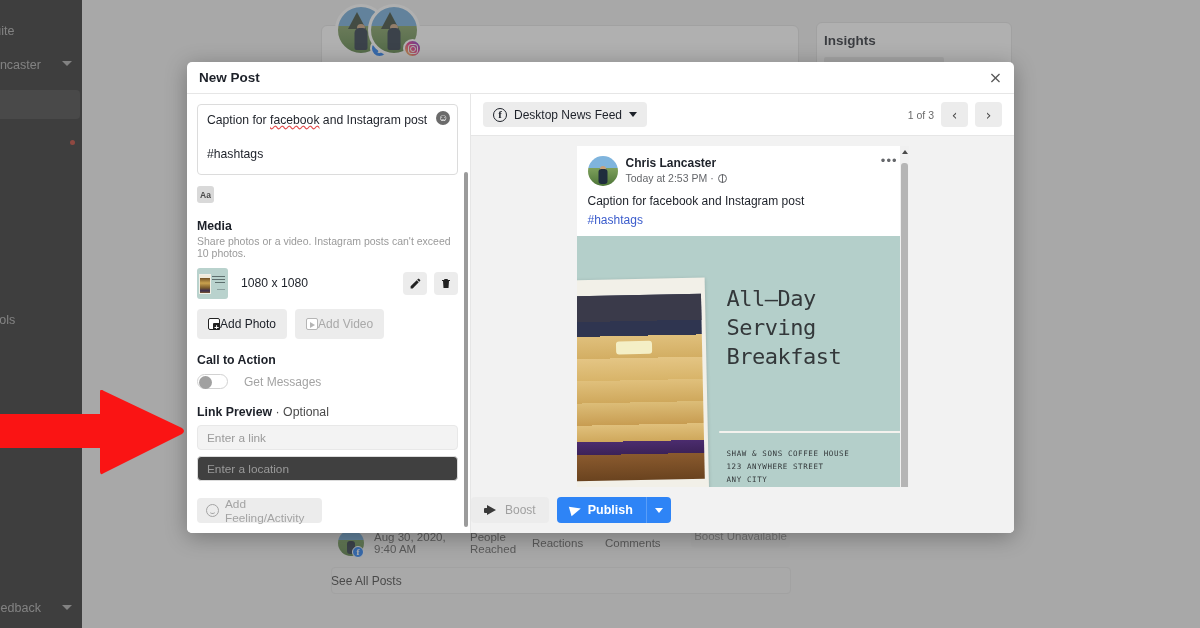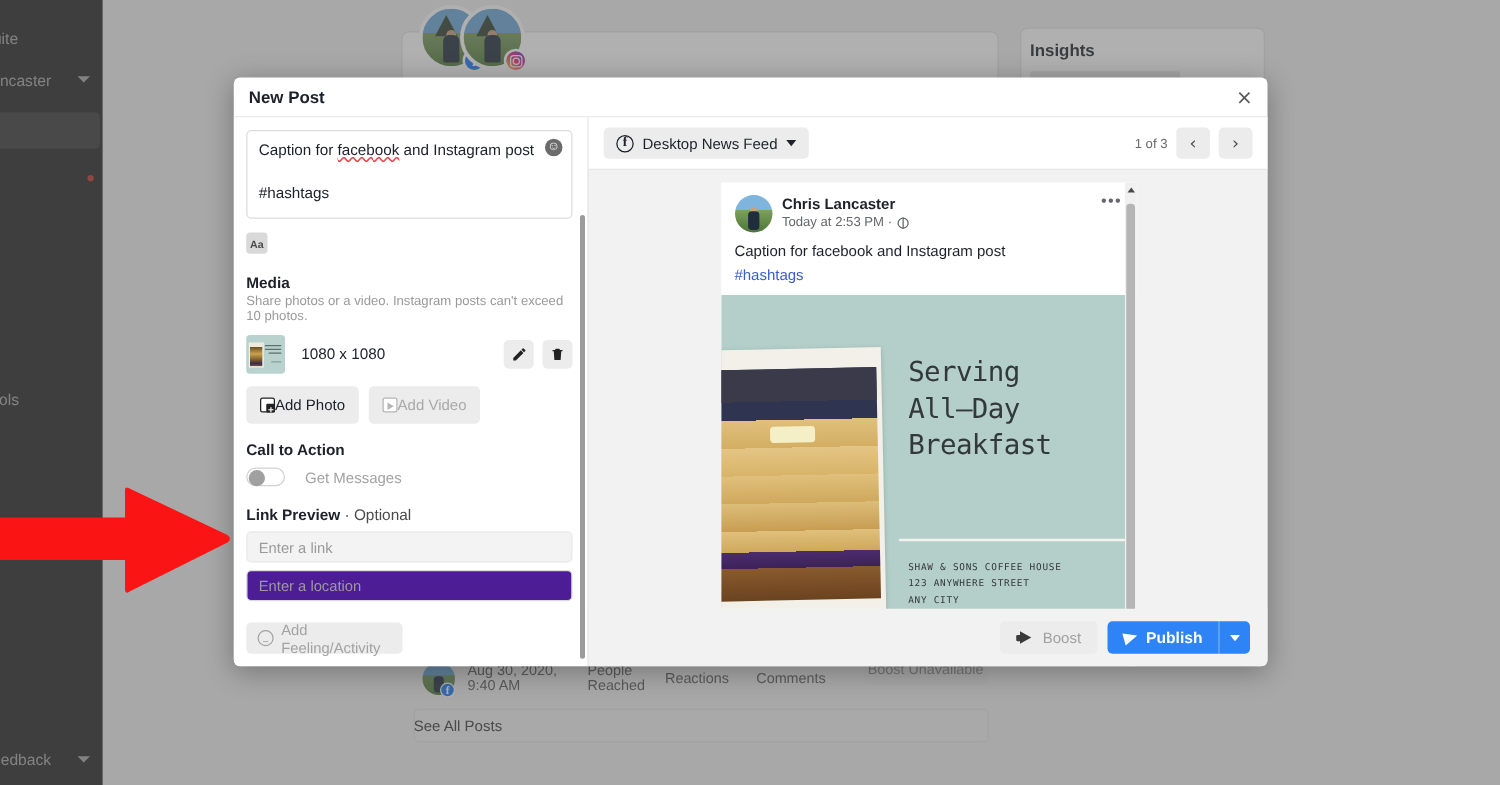--- a/index.html
+++ b/index.html
@@ -254,21 +254,21 @@
   .toggle .knob {
     position: absolute; left: 1px; top: 1px; width: 13px; height: 13px;
     border-radius: 50%; background: #a0a0a0;
   }
   .cta-label { font-size: 12px; color: #a3a3a3; margin-left: 16px; }
 
   .field-title { margin-top: 16px; }
   .field {
     margin-top: 6px; height: 25px; border: 1px solid #dcdcdc; border-radius: 4px;
     display: flex; align-items: center; padding: 0 9px;
-    font-size: 11.8px; color: #9a9a9a; background: #4c1d95; cursor: text;
+    font-size: 11.8px; color: #9a9a9a; background: #404040; cursor: text;
   }
   .field.greyed { background: #f3f3f3; border-color: #e8e8e8; }
 
   .feeling-pill {
     margin-top: 17px; height: 25px; width: 125px; border-radius: 4px;
     background: #ececec; display: flex; align-items: center; gap: 6px;
     padding: 0 9px; font-size: 11.8px; color: #a3a3a3; cursor: pointer;
   }
   .smiley {
     width: 13px; height: 13px; border-radius: 50%; border: 1.4px solid #a3a3a3;
@@ -409,21 +409,21 @@
   .fb-scrollbar .up-arrow {
     position: absolute; left: 2px; top: 4px; width: 0; height: 0;
     border-left: 3px solid transparent; border-right: 3px solid transparent;
     border-bottom: 4px solid #4a4a4a;
   }
 
   
   .modal-foot {
     position: absolute; left: 284px; right: 0; bottom: 0; height: 46px;
     background: #f2f2f2; display: flex; align-items: center;
-    justify-content: flex-end; gap: 8px; padding-right: 14px;
+    gap: 8px; padding-right: 14px;
   }
   .boost-btn {
     height: 26px; background: #ececec; border-radius: 4px; display: flex;
     align-items: center; gap: 7px; padding: 0 13px; font-size: 12px;
     color: #a0a0a0; cursor: pointer;
   }
   .megaphone {
     width: 14px; height: 10px; position: relative; flex: none;
   }
   .megaphone::before {
@@ -641,22 +641,22 @@
             <div class="fb-caption">Caption for facebook and Instagram post</div>
             <div class="fb-hashtag">#hashtags</div>
 
             <div class="fb-image">
               <div class="polaroid">
                 <div class="polaroid-photo">
                   <div class="butter"></div>
                 </div>
               </div>
               <div class="ptext">
+                <div>All–Day</div>
                 <div>Serving</div>
-                <div>All–Day</div>
                 <div>Breakfast</div>
               </div>
               <div class="prule"></div>
               <div class="paddr">
                 <div>SHAW &amp; SONS COFFEE HOUSE</div>
                 <div>123 ANYWHERE STREET</div>
                 <div>ANY CITY</div>
               </div>
             </div>
 

